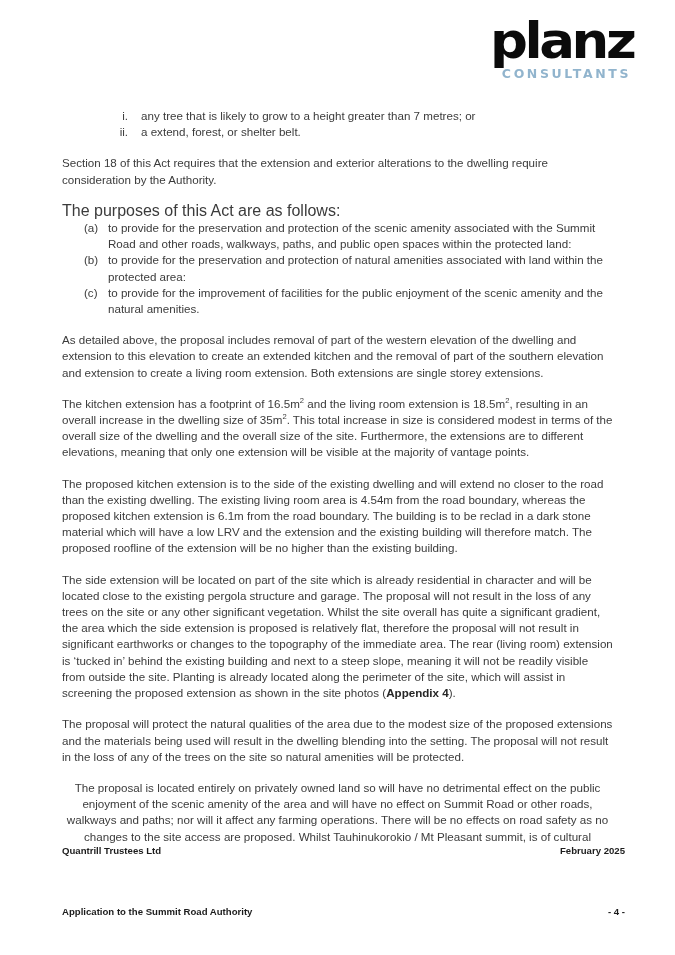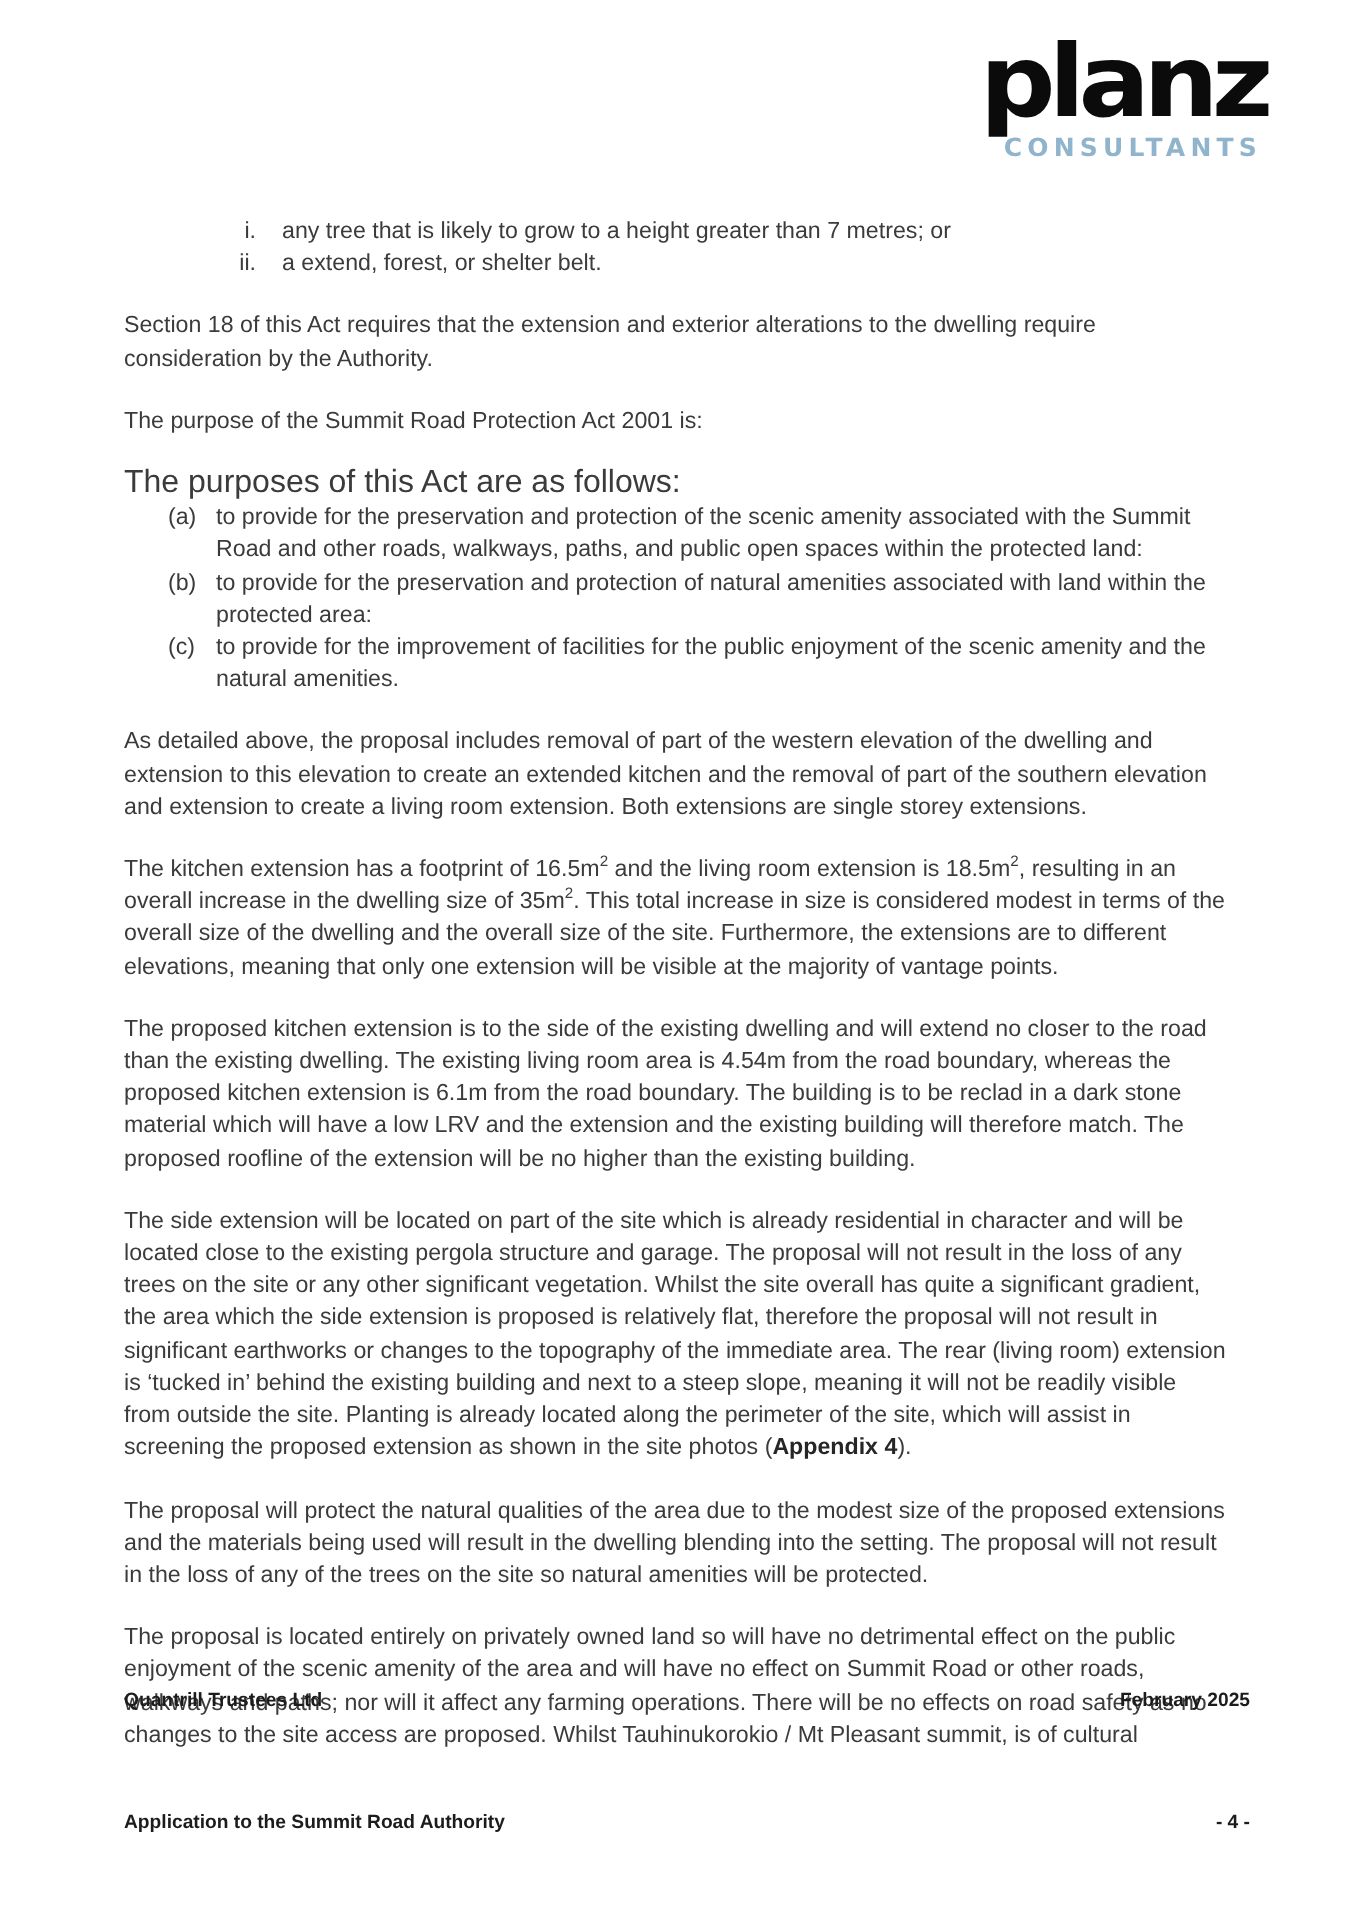--- a/index.html
+++ b/index.html
@@ -69,20 +69,21 @@
 
   p.para {
     margin: 0 0 15px 0;
     font-size: 11.6px;
     line-height: 16.2px;
     color: #3b3b3b;
     text-align: left;
   }
   p.para.tight {
     margin-bottom: 0;
+    text-align: center;
   }
   p.lead {
     margin: 0 0 1px 0;
     font-size: 16px;
     line-height: 16.2px;
     color: #3b3b3b;
   }
 
   ol.list, ul.list {
     list-style: none;
@@ -170,21 +171,20 @@
       <li>
         <span class="marker">i.</span><span>any tree that is likely to grow to a height greater than 7 metres; or</span>
       </li>
       <li>
         <span class="marker">ii.</span><span>a extend, forest, or shelter belt.</span>
       </li>
     </ol>
 
     <p class="para">Section 18 of this Act requires that the extension and exterior alterations to the dwelling require consideration by the Authority.</p>
 
-    <p class="para">The purpose of the Summit Road Protection Act 2001 is:</p>
 
     <p class="lead">The purposes of this Act are as follows:</p>
 
     <ol class="list letter-list">
       <li>
         <span class="marker">(a)</span><span>to provide for the preservation and protection of the scenic amenity associated with the Summit Road and other roads, walkways, paths, and public open spaces within the protected land:</span>
       </li>
       <li>
         <span class="marker">(b)</span><span>to provide for the preservation and protection of natural amenities associated with land within the protected area:</span>
       </li>

